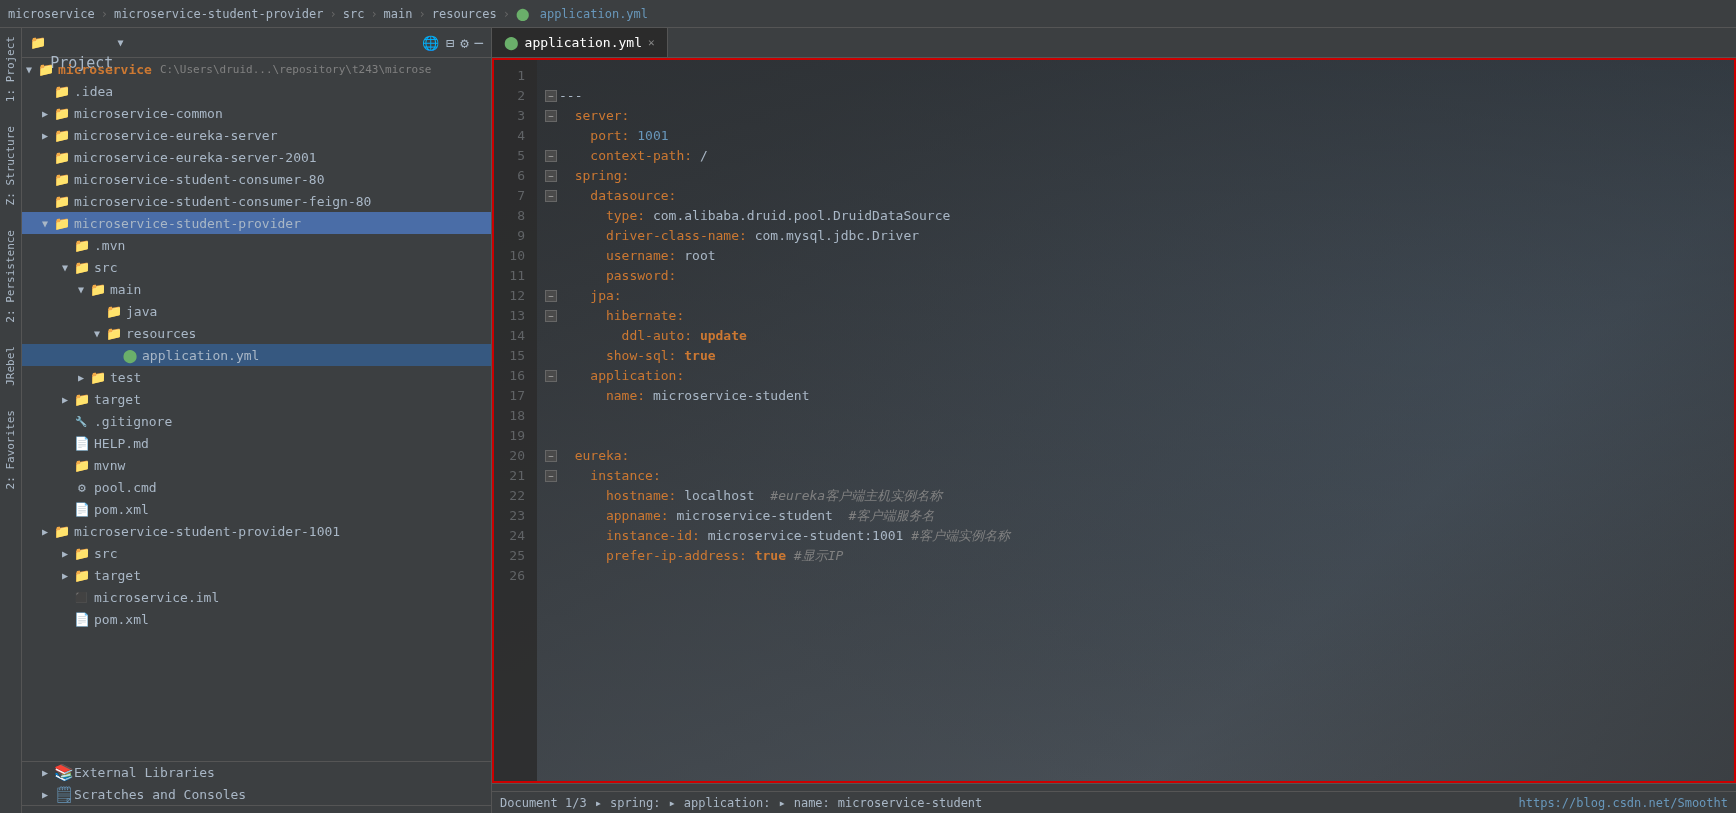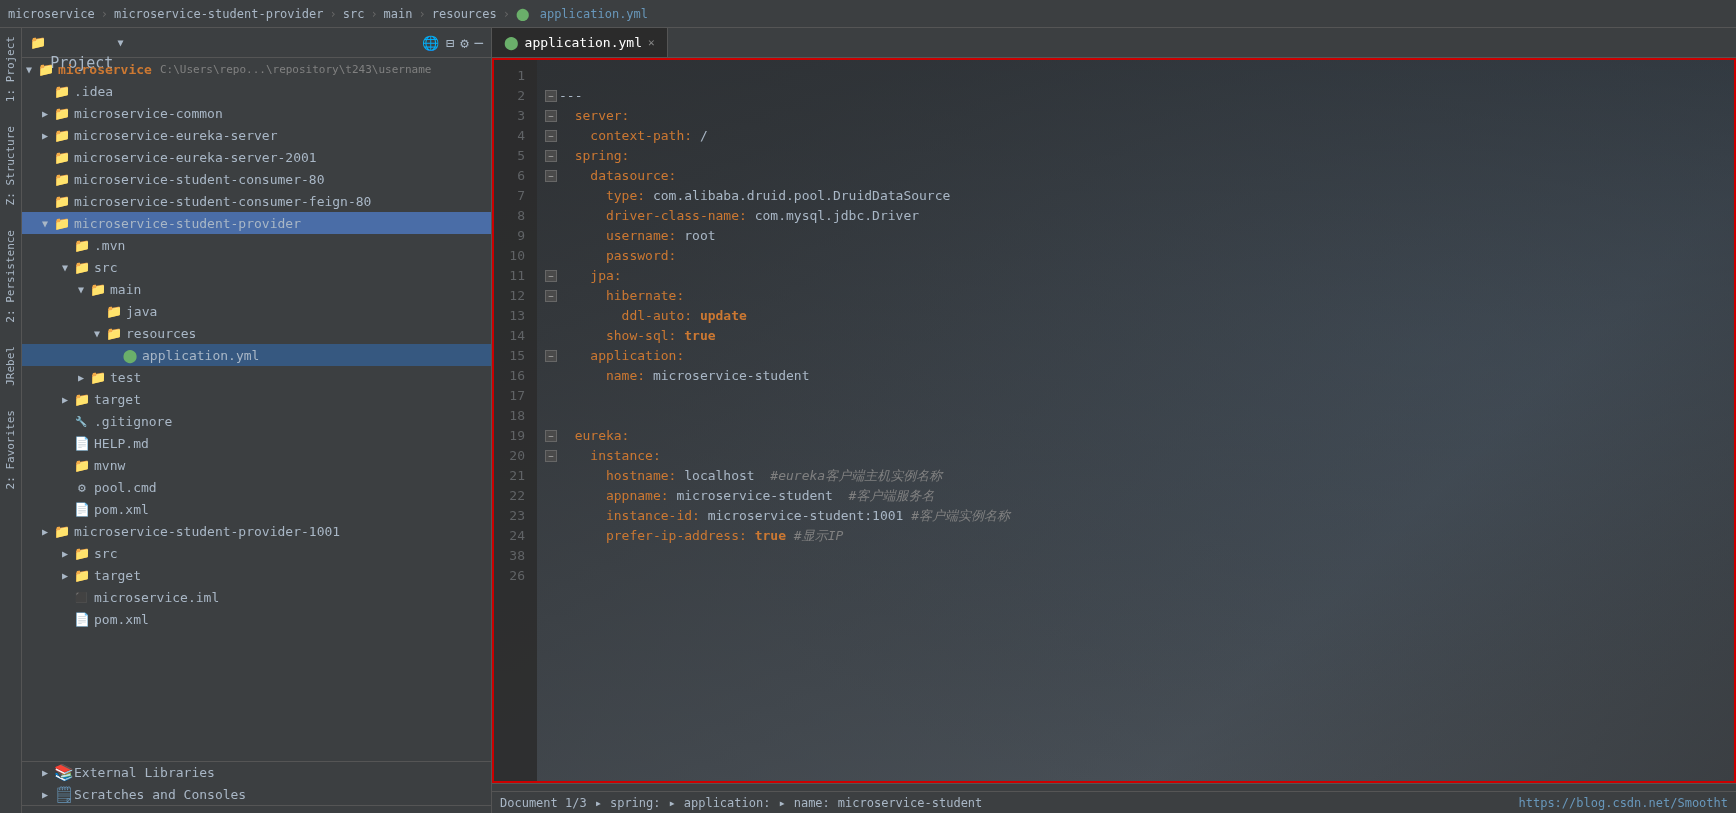--- a/index.html
+++ b/index.html
@@ -341,21 +341,21 @@
       </div>
     </div>
 
     <div class="sidebar-tree">
 
       <div class="tree-item" style="padding-left:4px;">
         <span class="tree-indent" style="width:0px;"></span>
         <span class="tree-arrow">▼</span>
         <span class="tree-icon folder-icon">📁</span>
         <span class="tree-label" style="color:#cc7832; font-weight:bold;">microservice</span>
-        <span style="color:#808080; font-size:11px; margin-left:8px;">C:\Users\repo...\repository\t243\username</span>
+        <span style="color:#808080; font-size:11px; margin-left:8px;">C:\Users\druid...\repository\t243\microse</span>
       </div>
 
       <div class="tree-item" style="padding-left:20px;">
         <span class="tree-arrow"></span>
         <span class="tree-icon folder-icon">📁</span>
         <span class="tree-label">.idea</span>
       </div>
 
       <div class="tree-item" style="padding-left:20px;">
         <span class="tree-arrow">▶</span>
@@ -553,38 +553,42 @@
         <div>15</div>
         <div>16</div>
         <div>17</div>
         <div>18</div>
         <div>19</div>
         <div>20</div>
         <div>21</div>
         <div>22</div>
         <div>23</div>
         <div>24</div>
-        <div>38</div>
+        <div>25</div>
         <div>26</div>
       </div>
 
       <div class="code-content">
 
         <div class="code-line empty"></div>
 
         <div class="code-line">
           <span class="fold-icon">−</span>
           <span class="c-dash">---</span>
         </div>
 
         <div class="code-line">
           <span class="fold-icon">−</span>
           <span class="c-key">  server:</span>
         </div>
 
+        <div class="code-line">
+          <span style="display:inline-block; width:14px;"></span>
+          <span class="c-key">    port: </span><span class="c-value-num">1001</span>
+        </div>
 
         <div class="code-line">
           <span class="fold-icon">−</span>
           <span class="c-key">    context-path: </span><span class="c-string">/</span>
         </div>
 
         <div class="code-line">
           <span class="fold-icon">−</span>
           <span class="c-key">  spring:</span>
         </div>

